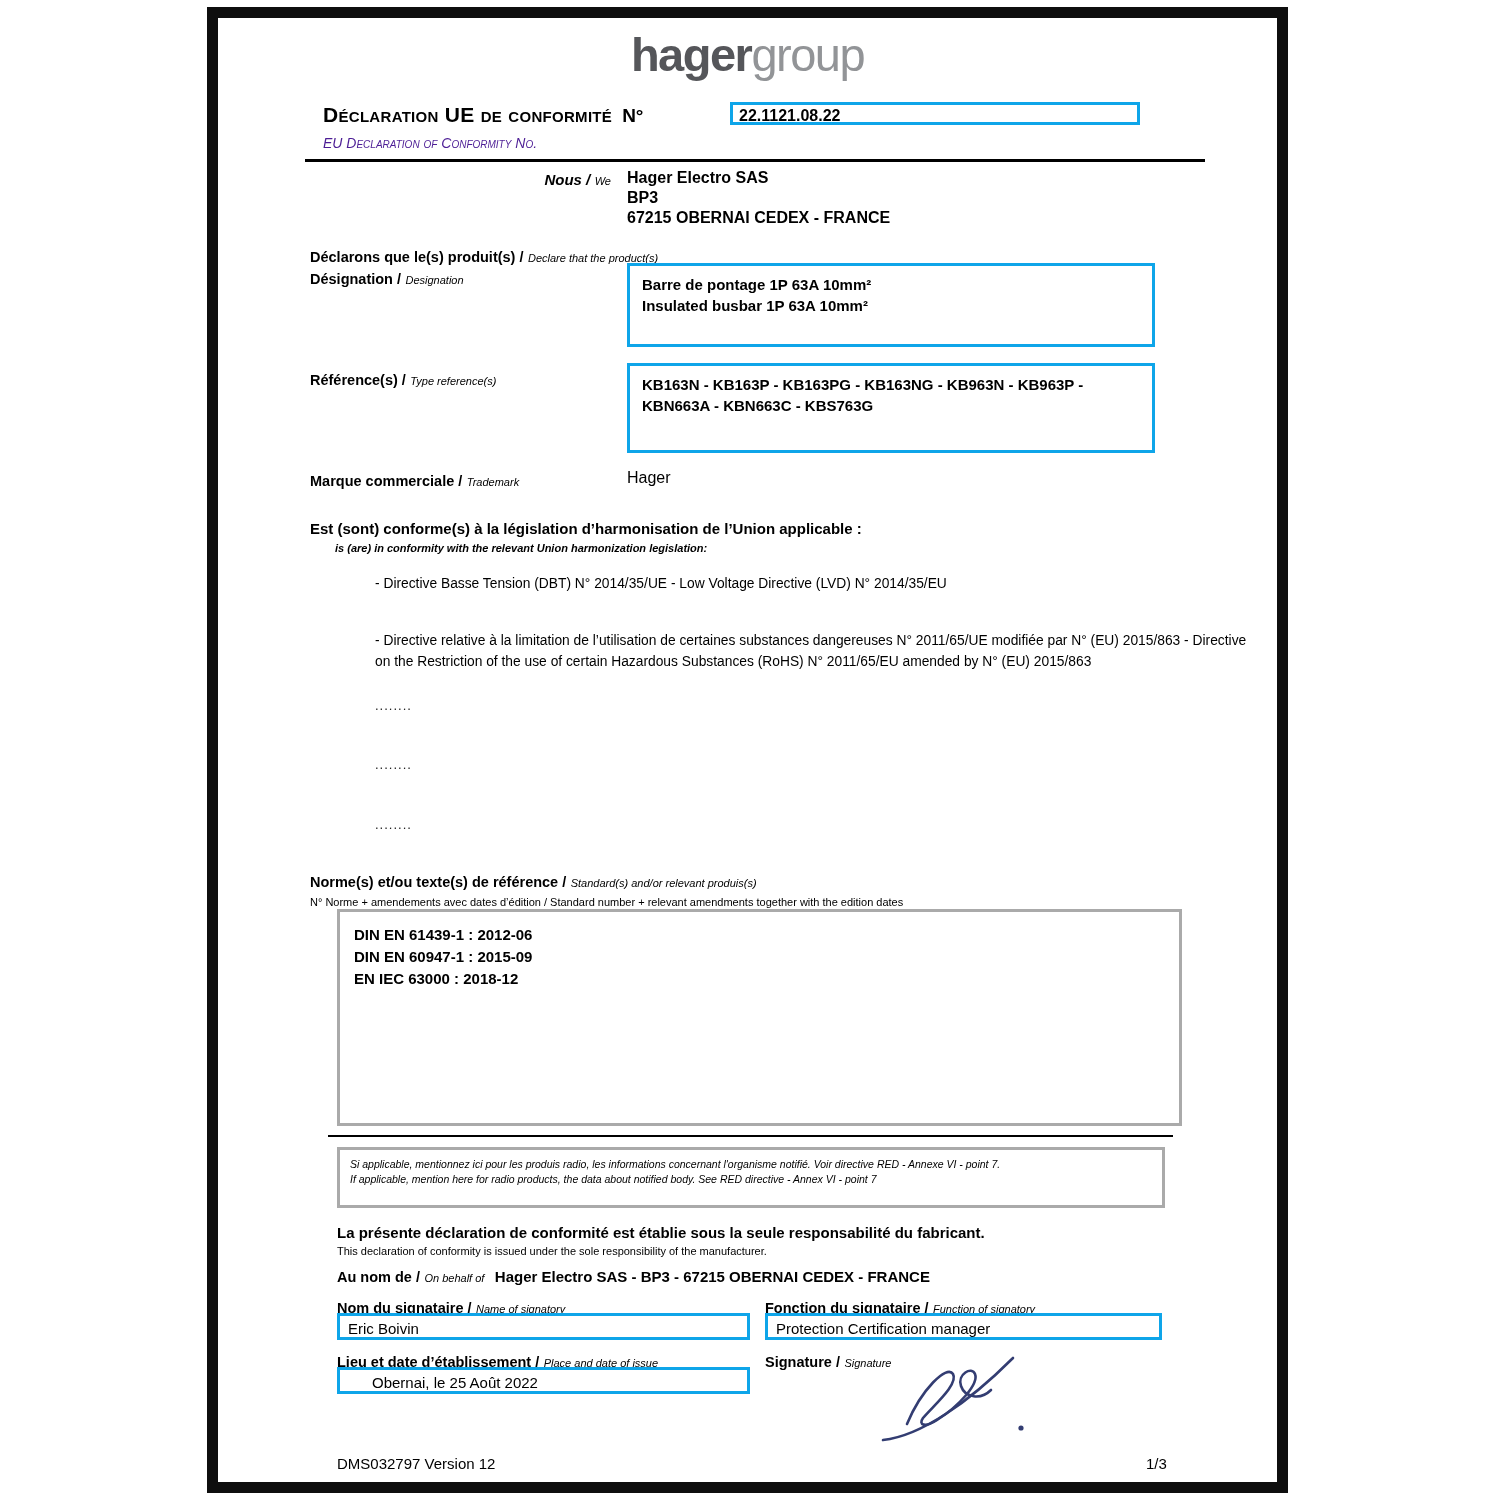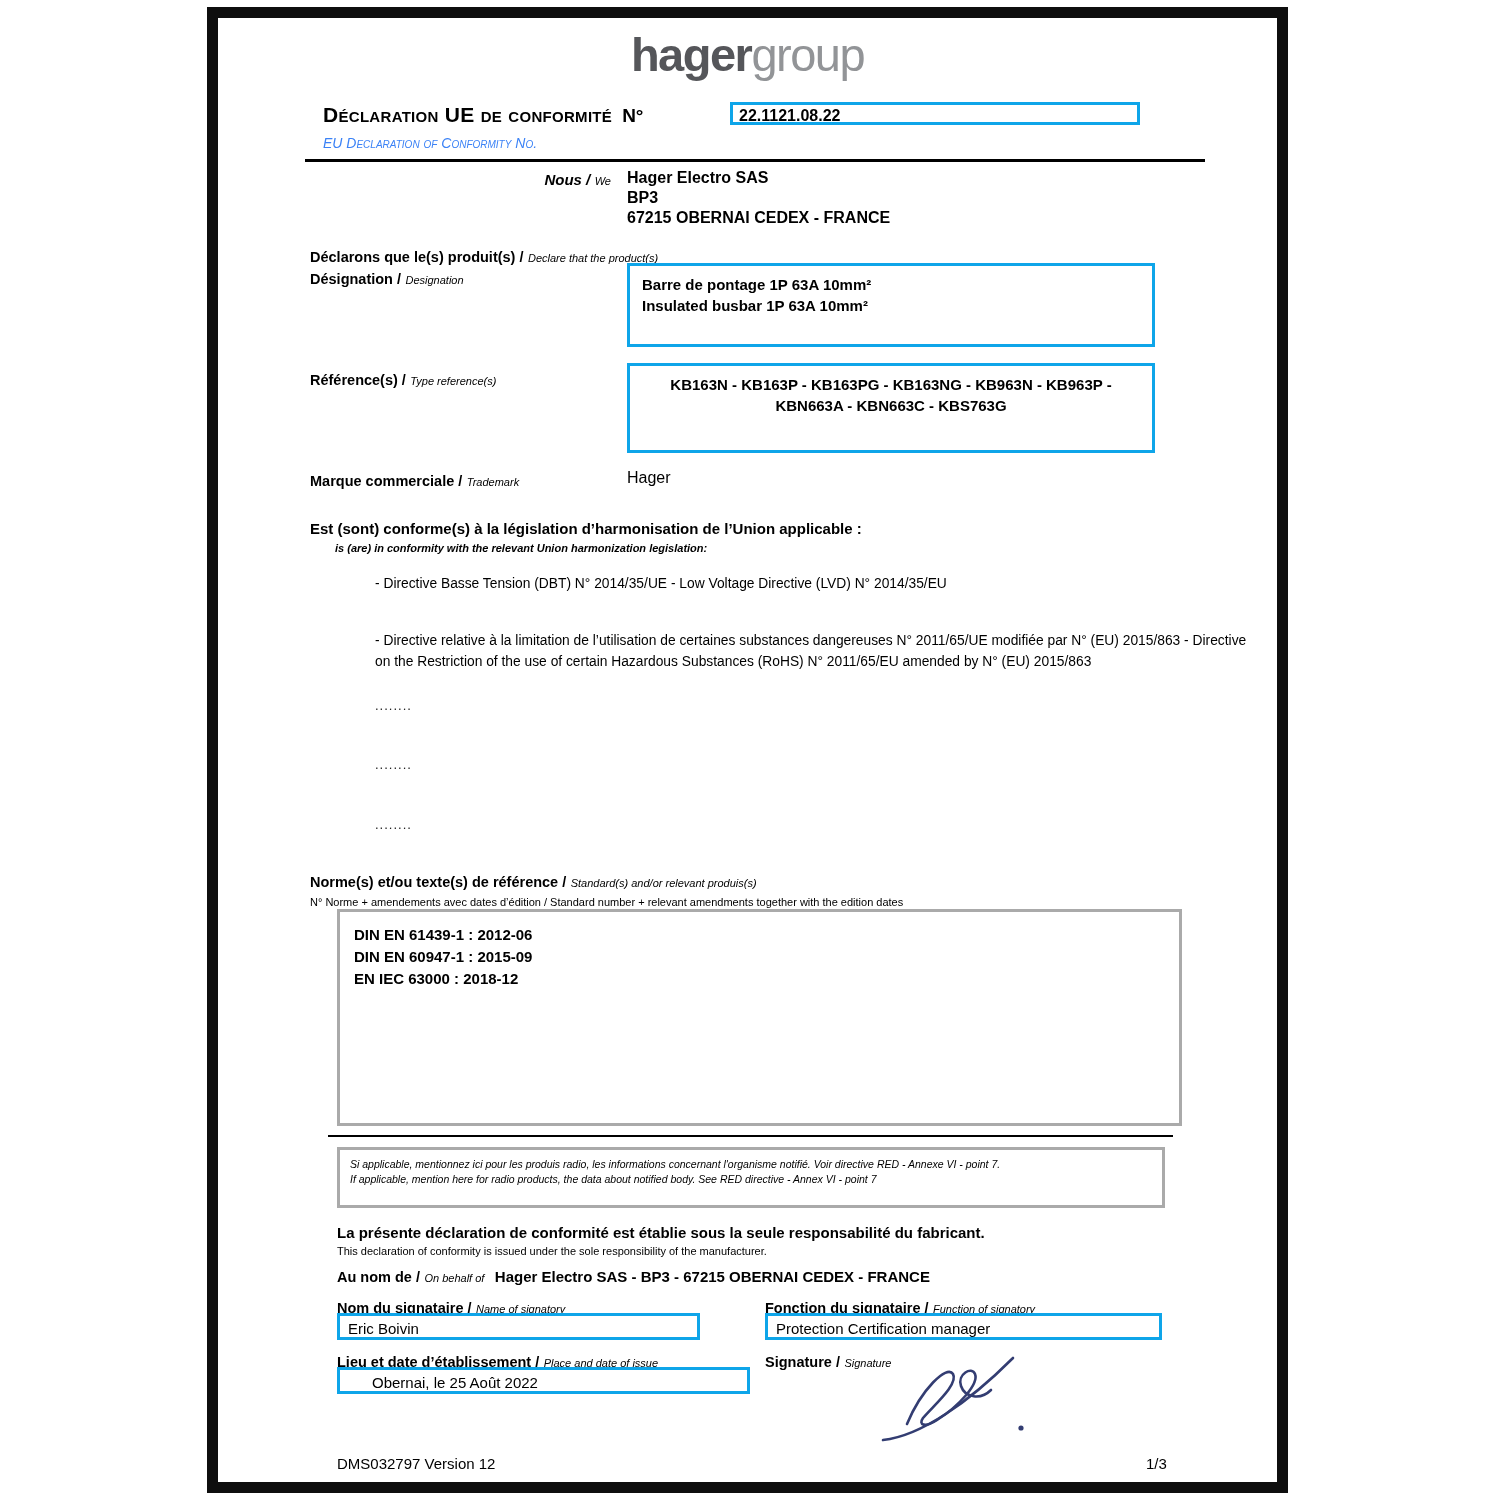--- a/index.html
+++ b/index.html
@@ -11,21 +11,21 @@
     border:11px solid #0e0e0e; background:#fff;
   }
   .abs { position:absolute; }
 
   .logo { font-size:47px; letter-spacing:-1.5px; line-height:50px; }
   .logo-bold { font-weight:bold; color:#55565a; }
   .logo-light { font-weight:normal; color:#929497; }
 
   .title { font-weight:bold; font-size:21px; font-variant:small-caps; letter-spacing:0.3px; }
   .title-no { font-weight:bold; font-size:19px; margin-left:10px; }
-  .subtitle { font-style:italic; font-variant:small-caps; font-size:14px; color:#3b82f6; }
+  .subtitle { font-style:italic; font-variant:small-caps; font-size:14px; color:#4c1d95; }
 
   .rule-thick { background:#000; height:3px; }
   .rule-thin  { background:#000; height:2px; }
 
   .fr  { font-weight:bold; font-size:14.5px; }
   .en  { font-style:italic; font-size:11px; font-weight:normal; }
   .val { font-weight:bold; font-size:15px; }
 
   .box { border:3px solid #0ea5e9; background:#fff; }
   .boxtext { font-weight:bold; font-size:15px; line-height:21px; padding:8px 12px; }
@@ -80,21 +80,21 @@
     <div class="boxtext" style="padding-bottom:0;">
       <div>Barre de pontage 1P 63A 10mm²</div>
       <div>Insulated busbar 1P 63A 10mm²</div>
     </div>
   </div>
 
   <div class="abs" style="left:92px; top:353px;">
     <span class="fr">Référence(s) /</span>
     <span class="en">Type reference(s)</span>
   </div>
-  <div class="abs box" style="left:409px; top:345px; width:528px; height:90px;text-align:center;">
+  <div class="abs box" style="left:409px; top:345px; width:528px; height:90px;">
     <div class="boxtext">KB163N - KB163P - KB163PG - KB163NG - KB963N - KB963P - KBN663A - KBN663C - KBS763G</div>
   </div>
 
   <div class="abs" style="left:92px; top:454px;">
     <span class="fr">Marque commerciale /</span>
     <span class="en">Trademark</span>
   </div>
   <div class="abs" style="left:409px; top:451px; font-size:16px;">Hager</div>
 
   <div class="abs fr" style="left:92px; top:502px; font-size:15px;">Est (sont) conforme(s) à la législation d’harmonisation de l’Union applicable :</div>
@@ -141,21 +141,21 @@
 
   <div class="abs" style="left:119px; top:1281px;">
     <span class="fr">Nom du signataire /</span>
     <span class="en">Name of signatory</span>
   </div>
   <div class="abs" style="left:547px; top:1281px;">
     <span class="fr">Fonction du signataire /</span>
     <span class="en">Function of signatory</span>
   </div>
 
-  <div class="abs box" style="left:119px; top:1295px; width:363px; height:27px;">
+  <div class="abs box" style="left:119px; top:1295px; width:413px; height:27px;">
     <div class="fieldtext">Eric Boivin</div>
   </div>
   <div class="abs box" style="left:547px; top:1295px; width:397px; height:27px;">
     <div class="fieldtext">Protection Certification manager</div>
   </div>
 
   <div class="abs" style="left:119px; top:1335px;">
     <span class="fr">Lieu et date d’établissement /</span>
     <span class="en">Place and date of issue</span>
   </div>

